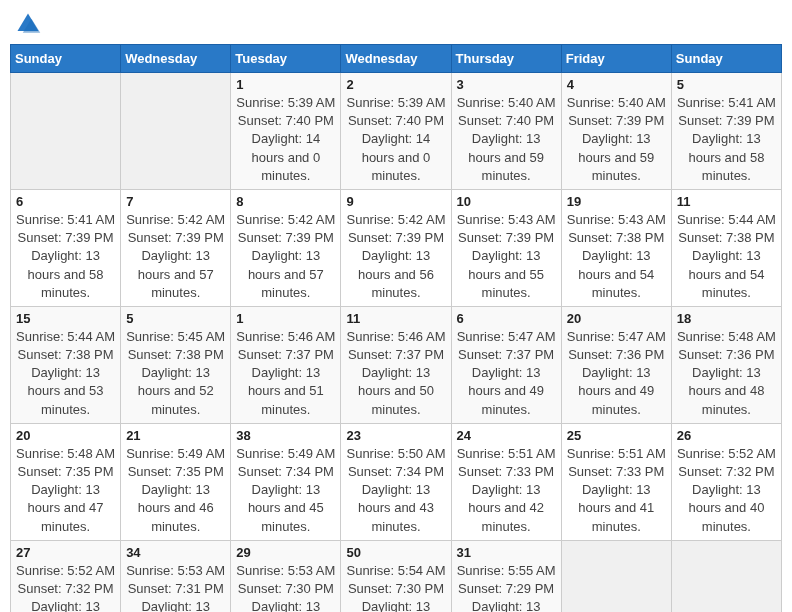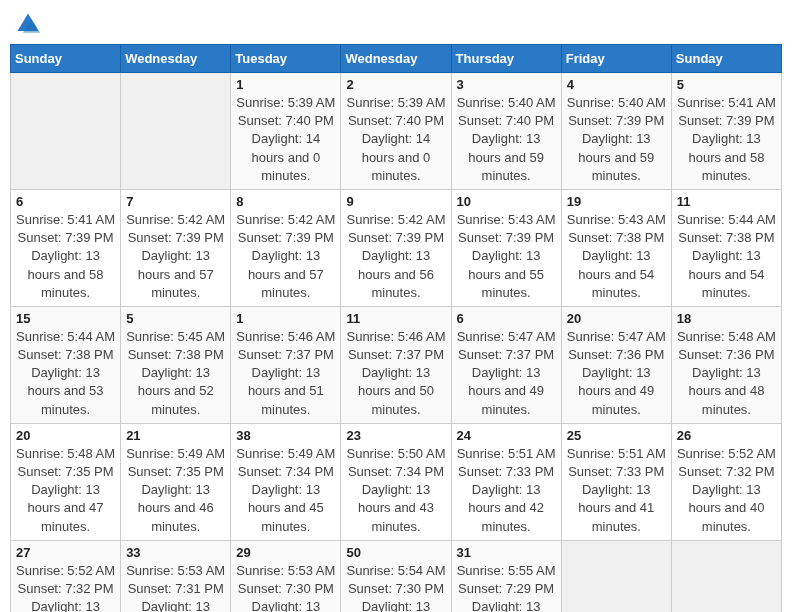--- a/index.html
+++ b/index.html
@@ -238,21 +238,21 @@
           <div class="day-num">26</div>
           <div class="day-info">Sunrise: 5:52 AM<br>Sunset: 7:32 PM<br>Daylight: 13 hours and 40 minutes.</div>
         </td>
       </tr>
       <tr>
         <td>
           <div class="day-num">27</div>
           <div class="day-info">Sunrise: 5:52 AM<br>Sunset: 7:32 PM<br>Daylight: 13 hours and 39 minutes.</div>
         </td>
         <td>
-          <div class="day-num">33</div>
+          <div class="day-num">34</div>
           <div class="day-info">Sunrise: 5:53 AM<br>Sunset: 7:31 PM<br>Daylight: 13 hours and 38 minutes.</div>
         </td>
         <td>
           <div class="day-num">29</div>
           <div class="day-info">Sunrise: 5:53 AM<br>Sunset: 7:30 PM<br>Daylight: 13 hours and 36 minutes.</div>
         </td>
         <td>
           <div class="day-num">50</div>
           <div class="day-info">Sunrise: 5:54 AM<br>Sunset: 7:30 PM<br>Daylight: 13 hours and 35 minutes.</div>
         </td>

